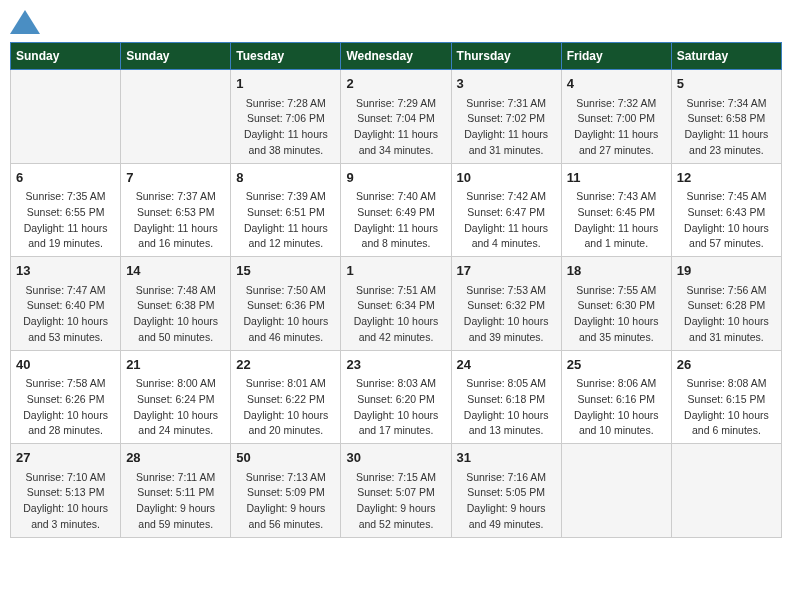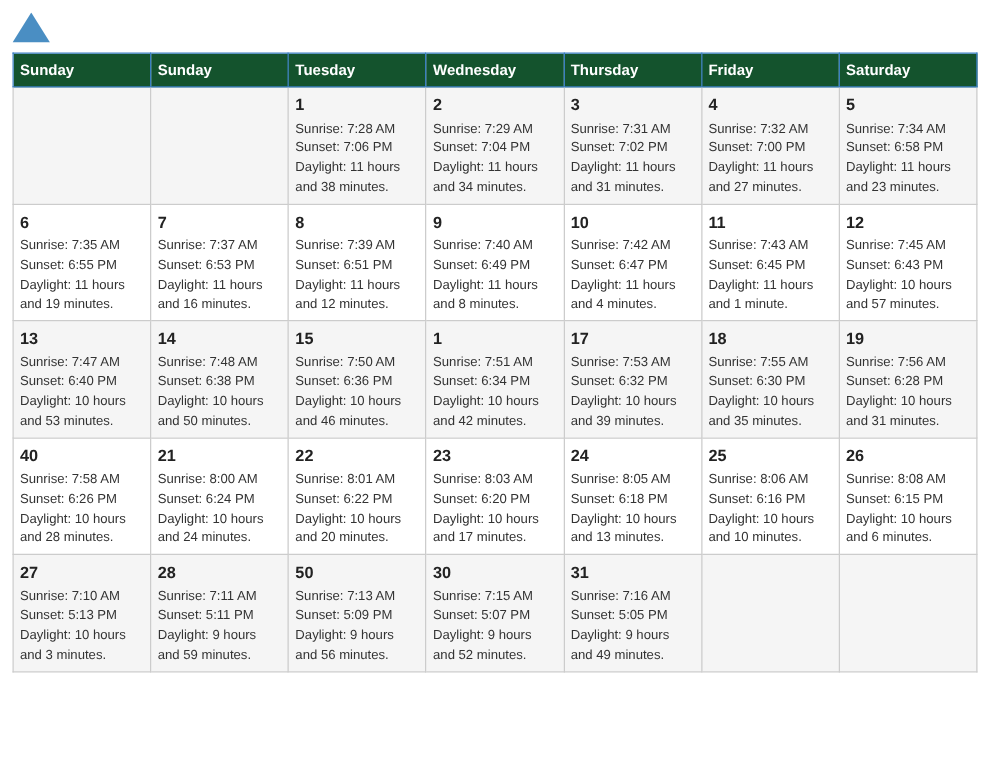--- a/index.html
+++ b/index.html
@@ -77,20 +77,21 @@
     }
     .day-num {
       font-size: 13px;
       font-weight: bold;
       display: block;
       margin-bottom: 2px;
     }
     .day-info {
       font-size: 10.5px;
       color: #333;
+      text-align: center;
     }
     td.empty {
       background-color: inherit;
     }
   </style>
 </head>
 <body>
 
 <div class="header">
   <div class="logo">

